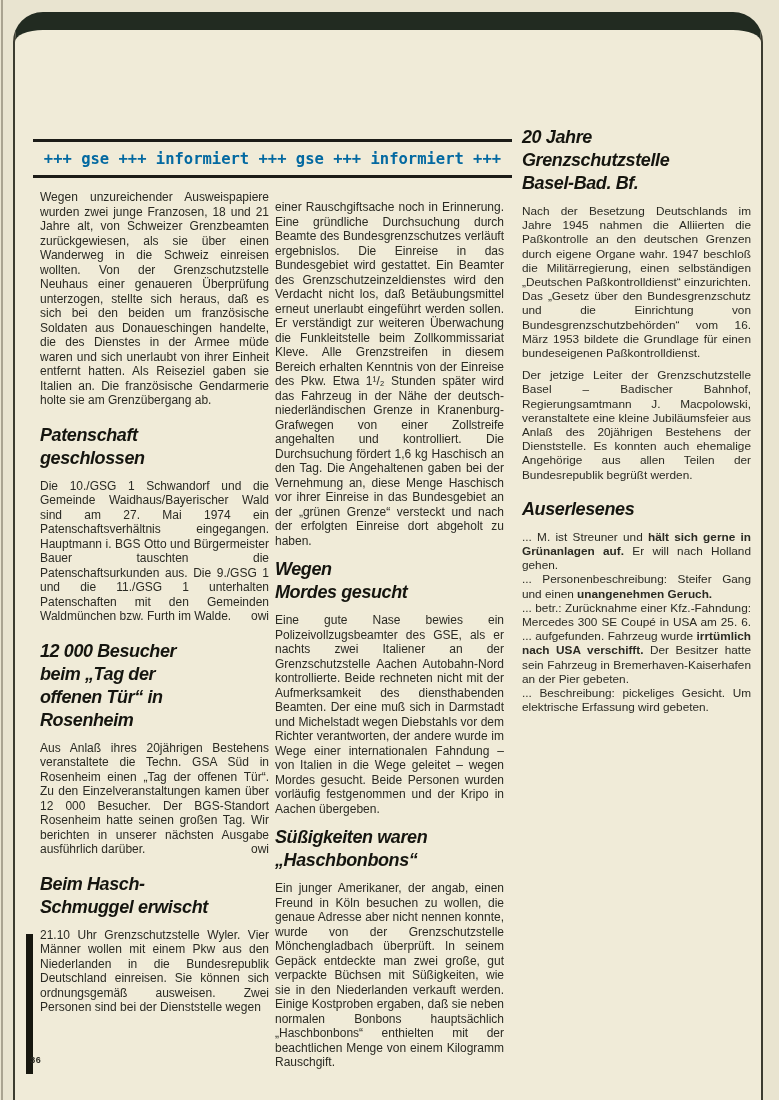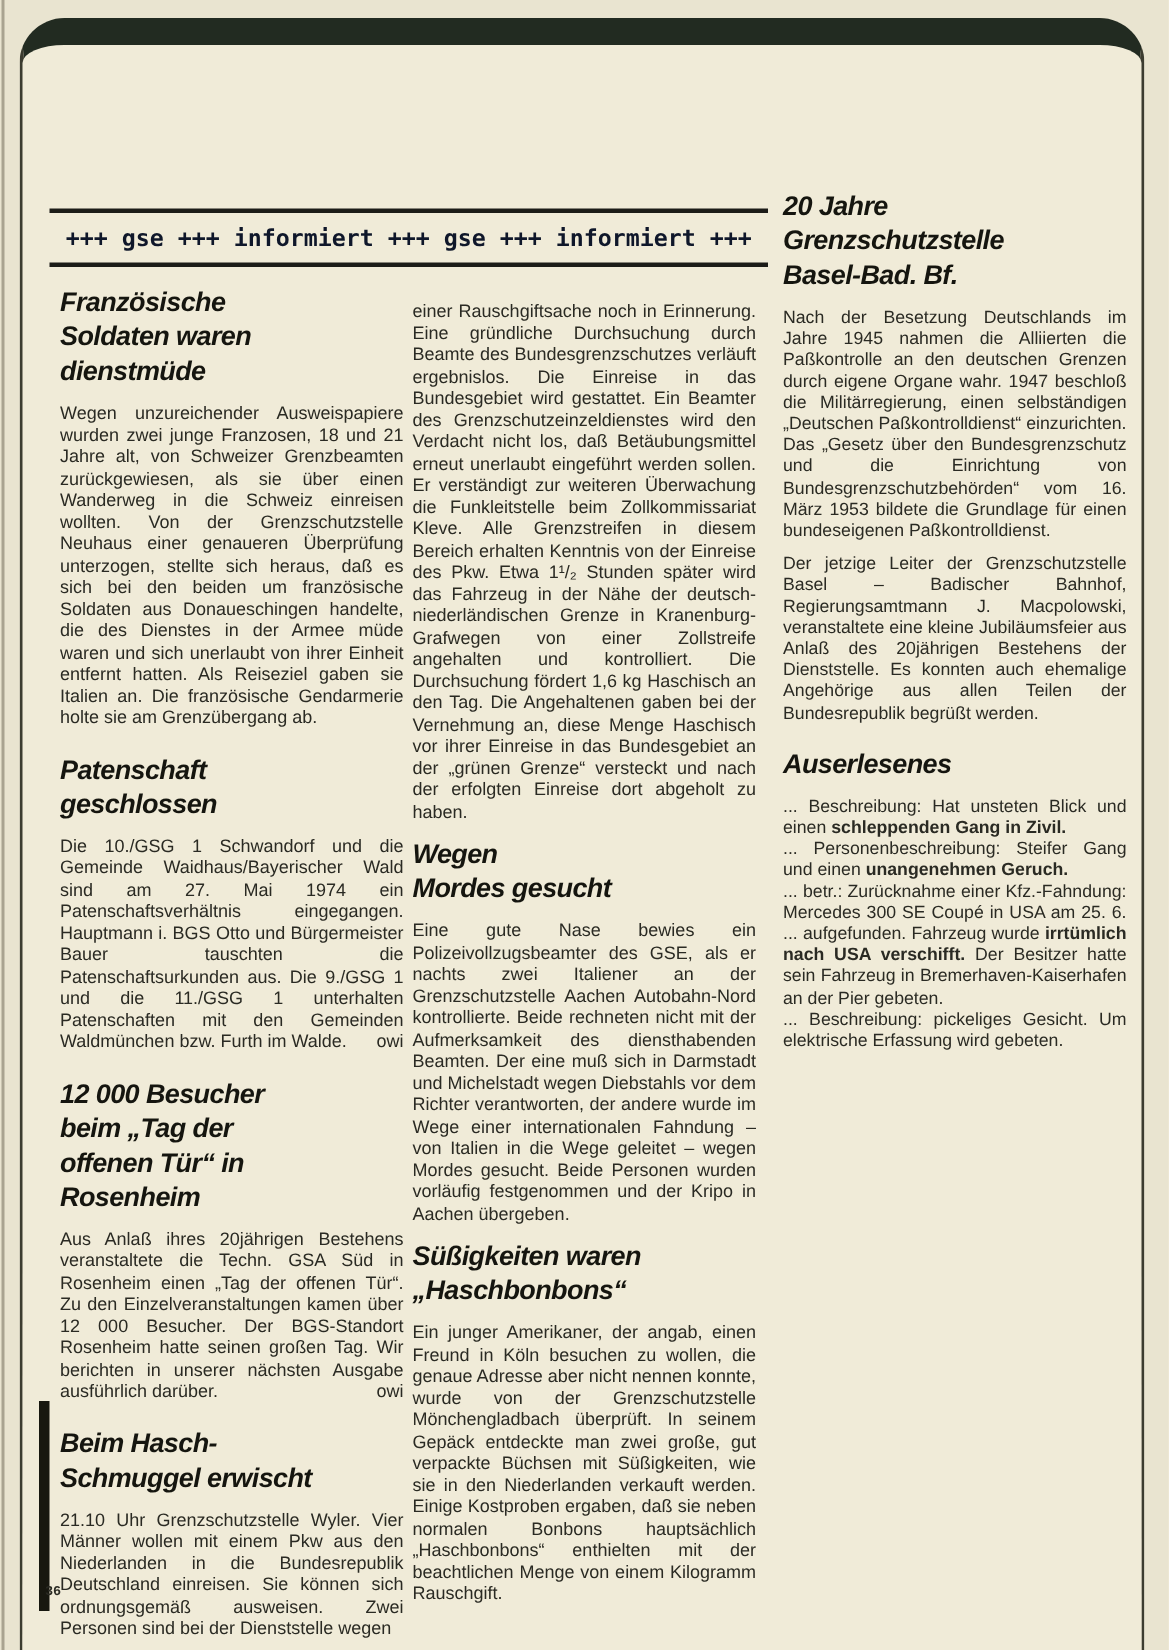--- a/index.html
+++ b/index.html
@@ -15,21 +15,21 @@
     box-sizing:border-box;background:#f0ebd8;
     border-left:2px solid #3c3c30;border-right:2px solid #3c3c30;
     border-top:18px solid #222b21;border-bottom:none;
     border-radius:30px 30px 0 0;
   }
   .ticker{
     position:absolute;left:33px;top:139px;width:479px;
     border-top:3px solid #1c1c18;border-bottom:3px solid #1c1c18;
     padding:8px 0 7px;text-align:center;
     font-family:"DejaVu Sans Mono",monospace;font-weight:bold;
-    font-size:15.5px;color:#0f172a;white-space:nowrap;
+    font-size:15.5px;color:#0369a1;white-space:nowrap;
   }
   .col{
     position:absolute;width:229px;
     font-size:12px;line-height:14.5px;text-align:justify;
     color:#2a2a23;
   }
   .col-1{left:40px;top:190px;}
   .col-2{left:275px;top:200px;}
   .col-3{left:522px;top:126px;font-size:11.8px;line-height:14.2px;}
   .article{margin:0 0 16px 0;}
@@ -53,23 +53,20 @@
 </head>
 <body>
 
 <div class="scan-edge"></div>
 <div class="page-frame"></div>
 
 <div class="ticker">+++ gse +++ informiert +++ gse +++ informiert +++</div>
 
 <section class="col col-1">
   <article class="article">
-    <h2 class="headline">Französische
-Soldaten waren
-dienstmüde</h2>
     <p>Wegen unzureichender Ausweispapiere wurden zwei junge Franzosen, 18 und 21 Jahre alt, von Schweizer Grenzbeamten zurückgewiesen, als sie über einen Wanderweg in die Schweiz einreisen wollten. Von der Grenzschutzstelle Neuhaus einer genaueren Überprüfung unterzogen, stellte sich heraus, daß es sich bei den beiden um französische Soldaten aus Donaueschingen handelte, die des Dienstes in der Armee müde waren und sich unerlaubt von ihrer Einheit entfernt hatten. Als Reiseziel gaben sie Italien an. Die französische Gendarmerie holte sie am Grenzübergang ab.</p>
   </article>
   <article class="article">
     <h2 class="headline">Patenschaft
 geschlossen</h2>
     <p class="has-sig"><span>Die 10./GSG 1 Schwandorf und die Gemeinde Waidhaus/Bayerischer Wald sind am 27. Mai 1974 ein Patenschaftsverhältnis eingegangen. Hauptmann i. BGS Otto und Bürgermeister Bauer tauschten die Patenschaftsurkunden aus. Die 9./GSG 1 und die 11./GSG 1 unterhalten Patenschaften mit den Gemeinden Waldmünchen bzw. Furth im Walde.</span><span class="sig">owi</span></p>
   </article>
   <article class="article">
     <h2 class="headline">12 000 Besucher
 beim „Tag der
@@ -103,21 +100,21 @@
 <section class="col col-3">
   <article class="article">
     <h2 class="headline">20 Jahre
 Grenzschutzstelle
 Basel-Bad. Bf.</h2>
     <p class="lead-par">Nach der Besetzung Deutschlands im Jahre 1945 nahmen die Alliierten die Paßkontrolle an den deutschen Grenzen durch eigene Organe wahr. 1947 beschloß die Militärregierung, einen selbständigen „Deutschen Paßkontrolldienst“ einzurichten. Das „Gesetz über den Bundesgrenzschutz und die Einrichtung von Bundesgrenzschutzbehörden“ vom 16. März 1953 bildete die Grundlage für einen bundeseigenen Paßkontrolldienst.</p>
     <p class="lead-par">Der jetzige Leiter der Grenzschutzstelle Basel – Badischer Bahnhof, Regierungsamtmann J. Macpolowski, veranstaltete eine kleine Jubiläumsfeier aus Anlaß des 20jährigen Bestehens der Dienststelle. Es konnten auch ehemalige Angehörige aus allen Teilen der Bundesrepublik begrüßt werden.</p>
   </article>
   <article class="article">
     <h2 class="headline aus-head">Auserlesenes</h2>
-    <p class="aus-item"><span>... Beschreibung: Hat unsteten Blick und einen </span><b>schleppenden Gang in Zivil.</b></p>
+    <p class="aus-item"><span>... M. ist Streuner und </span><b>hält sich gerne in Grünanlagen auf.</b><span> Er will nach Holland gehen.</span></p>
     <p class="aus-item"><span>... Personenbeschreibung: Steifer Gang und einen </span><b>unangenehmen Geruch.</b></p>
     <p class="aus-item"><span>... betr.: Zurücknahme einer Kfz.-Fahndung: Mercedes 300 SE Coupé in USA am 25. 6. ... aufgefunden. Fahrzeug wurde </span><b>irrtümlich nach USA verschifft.</b><span> Der Besitzer hatte sein Fahrzeug in Bremerhaven-Kaiserhafen an der Pier gebeten.</span></p>
     <p class="aus-item"><span>... Beschreibung: pickeliges Gesicht. Um elektrische Erfassung wird gebeten.</span></p>
   </article>
 </section>
 
 <div class="black-bar"></div>
 <div class="page-num">36</div>
 
 </body></html>

